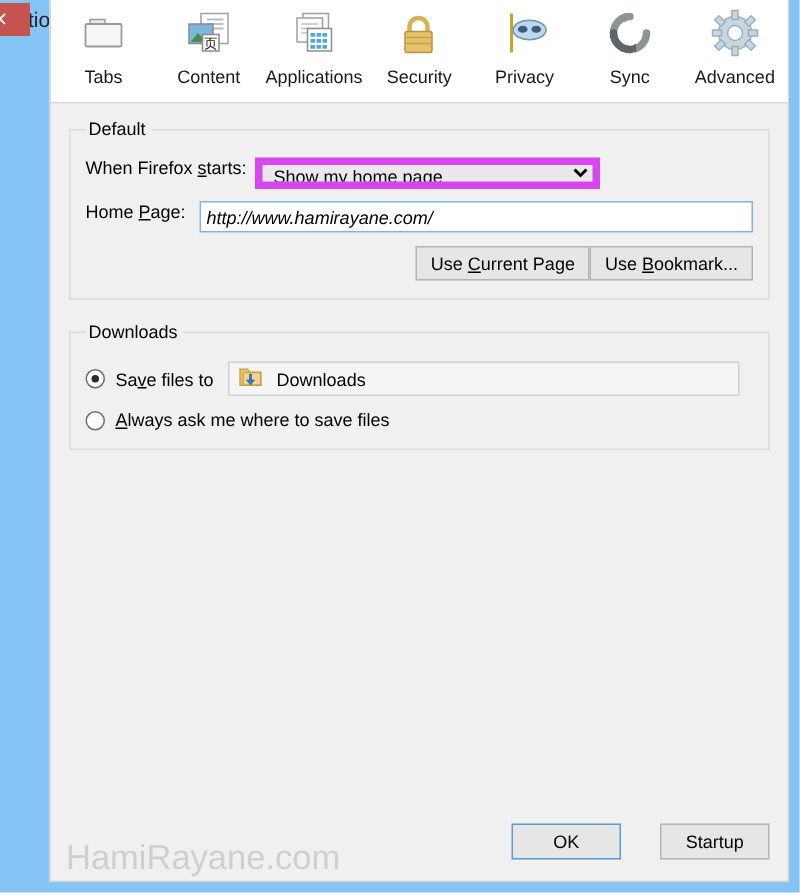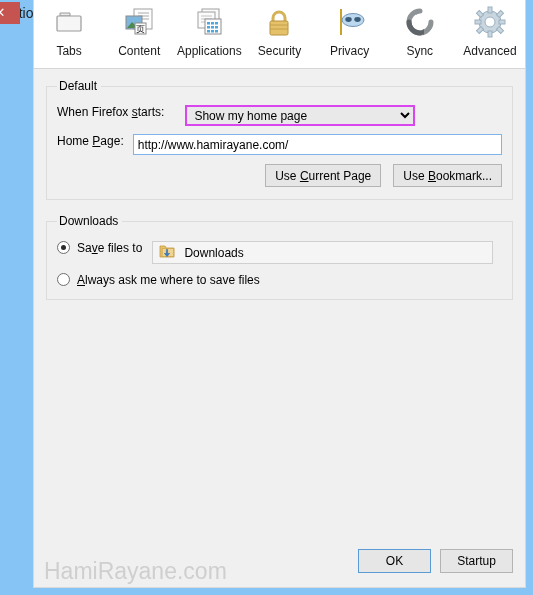--- a/index.html
+++ b/index.html
@@ -136,27 +136,27 @@
     display: flex;
     margin-top: 8px;
   }
   .row-label {
     white-space: nowrap;
     font-size: 12px;
   }
 
   
   select.combo {
-    margin-left: 21px;
+    margin-left: 6px;
     height: 21px;
     width: 230px;
     font-family: "Liberation Sans", sans-serif;
     font-size: 12px;
     background: #e9e9e9;
-    border: 2px solid #d946ef;
+    border: 5px solid #d946ef;
     border-radius: 0;
     padding-left: 3px;
     color: #000;
     box-sizing: border-box;
   }
 
   input.textfield {
     height: 21px;
     font-family: "Liberation Sans", sans-serif;
     font-size: 12px;
@@ -182,28 +182,28 @@
     box-sizing: border-box;
   }
   button.btn.default {
     border: 1px solid #5b9bd5;
     background: #e6e6e6;
   }
 
   .btn-row {
     display: flex;
     justify-content: flex-end;
-    gap: 12px;
+    gap: 0;
     margin-top: 9px;
   }
 
   
   .radio-row {
     display: flex;
-    align-items: flex-start;
+    align-items: center;
     margin-top: 9px;
   }
   .radio {
     width: 13px;
     height: 13px;
     border-radius: 50%;
     border: 1px solid #6e6e6e;
     background: #fff;
     margin-right: 7px;
     flex: 0 0 13px;
@@ -248,21 +248,21 @@
   #footer {
     position: absolute;
     left: 0; right: 0;
     bottom: 0;
     height: 52px;
     display: flex;
     align-items: center;
     justify-content: flex-end;
     padding-right: 12px;
     box-sizing: border-box;
-    gap: 9px;
+    gap: 26px;
   }
   #footer button.btn { min-width: 73px; height: 24px; }
 
   #watermark {
     position: absolute;
     left: 10px;
     bottom: 2px;
     font-size: 23px;
     color: #cfcfcf;
     font-family: "Liberation Sans", sans-serif;
@@ -409,21 +409,21 @@
 
         <div class="row">
           <span class="row-label"><span>When Firefox </span><u>s</u><span>tarts:</span></span>
           <select class="combo">
             <option>Show my home page</option>
           </select>
         </div>
 
         <div class="row">
           <span class="row-label"><span>Home </span><u>P</u><span>age:</span></span>
-          <input class="textfield" style="flex: 1 1 auto; margin-left: 9px;" value="http://www.hamirayane.com/">
+          <input class="textfield" style="flex: 1 1 auto; margin-left: 9px; font-style: italic;" value="http://www.hamirayane.com/">
         </div>
 
         <div class="btn-row">
           <button class="btn"><span>Use </span><u>C</u><span>urrent Page</span></button>
           <button class="btn"><span>Use </span><u>B</u><span>ookmark...</span></button>
         </div>
       </fieldset>
 
       <fieldset class="group">
         <legend>Downloads</legend>

